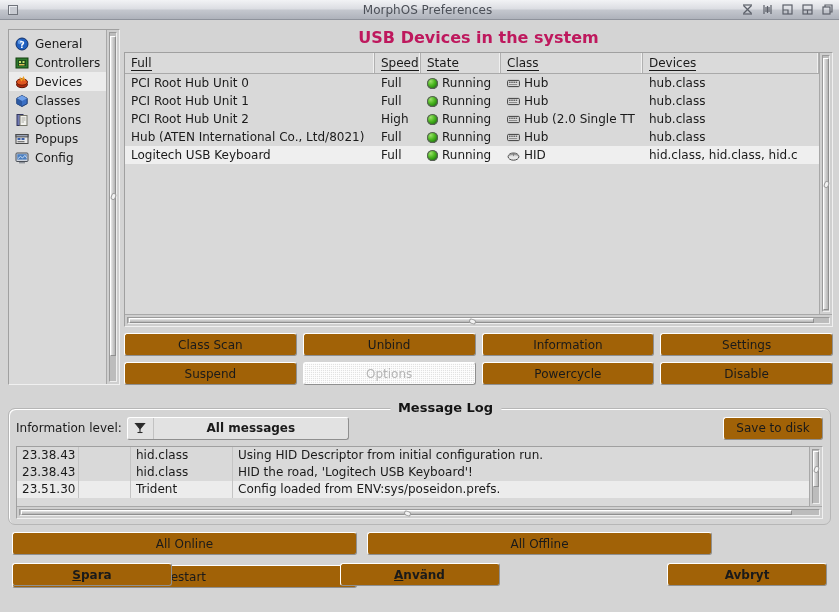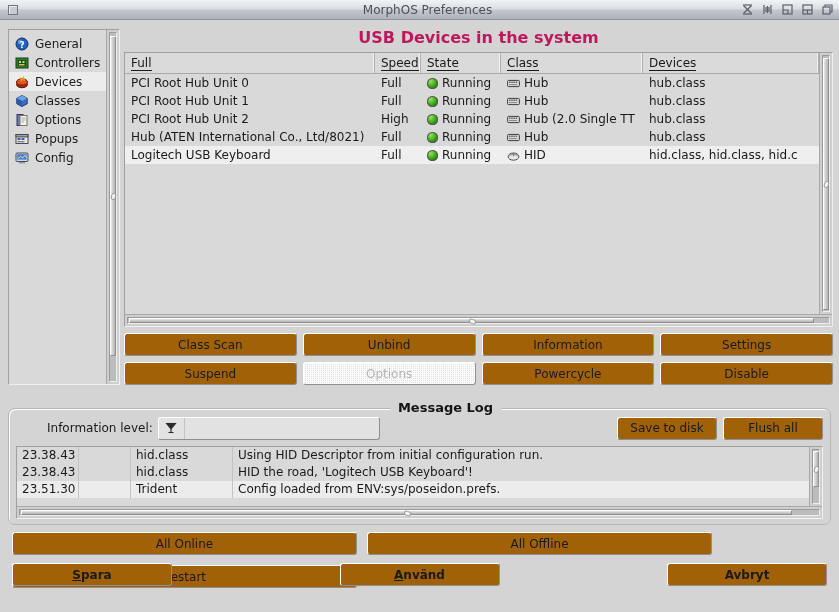--- a/index.html
+++ b/index.html
@@ -190,21 +190,21 @@
   #log-frame {
     position:absolute; left:0; top:8px; right:0; bottom:0;
     border:1px solid #b6b6b6; border-radius:7px;
     box-shadow: inset 1px 1px 0 #ffffff;
   }
   #log-legend {
     position:absolute; left:50%; transform:translateX(-50%); top:0;
     background:#d4d4d4; padding:0 8px;
     font-size:13px; font-weight:bold; color:#141414;margin-left:26px;
   }
-  #log-inner { position:absolute; left:8px; right:8px; top:16px; bottom:6px;padding-left:31px; }
+  #log-inner { position:absolute; left:8px; right:8px; top:16px; bottom:6px; }
 
   #log-toolbar { display:flex; align-items:center; height:24px; gap:0; }
   #info-level-label { font-size:12px; color:#1a1a1a; margin-right:5px; }
   #cycle-gadget {
     flex:0 0 222px; height:23px; background:#e2e2e2;
     border:1px solid #ffffff; border-right-color:#8f8f8f; border-bottom-color:#8f8f8f;
     border-radius:3px; display:flex; align-items:center;
   }
   #cycle-icon {
     width:26px; height:21px; display:flex; align-items:center; justify-content:center;
@@ -580,24 +580,24 @@
           <span id="cycle-icon">
             <svg width="14" height="14" viewBox="0 0 14 14">
                 <g fill="none" stroke="#2a2a2a" stroke-width="1.1">
               <path d="M2.5 2.5h9"></path>
                   <path d="M2.5 2.5L7 8 11.5 2.5z" fill="#2a2a2a"></path>
                   <path d="M4.5 11.5h5"></path>
                   <path d="M7 8v3"></path>
                 </g>
               </svg>
           </span>
+          <span id="cycle-label">All messages</span>
         </div>
         <div style="flex:1"></div>
         <div class="btn log-btn">Save to disk</div>
-        <div class="btn log-btn">Flush all</div>
       </div>
 
       <div id="log-list">
         <div id="log-rows-wrap">
           <div id="log-rows">
               <div class="log-row">
                 <div class="log-cell lc-time">23.38.43</div>
                 <div class="log-cell lc-gap"></div>
                 <div class="log-cell lc-src">hid.class</div>
                 <div class="log-cell lc-msg">Using HID Descriptor from initial configuration run.</div>

